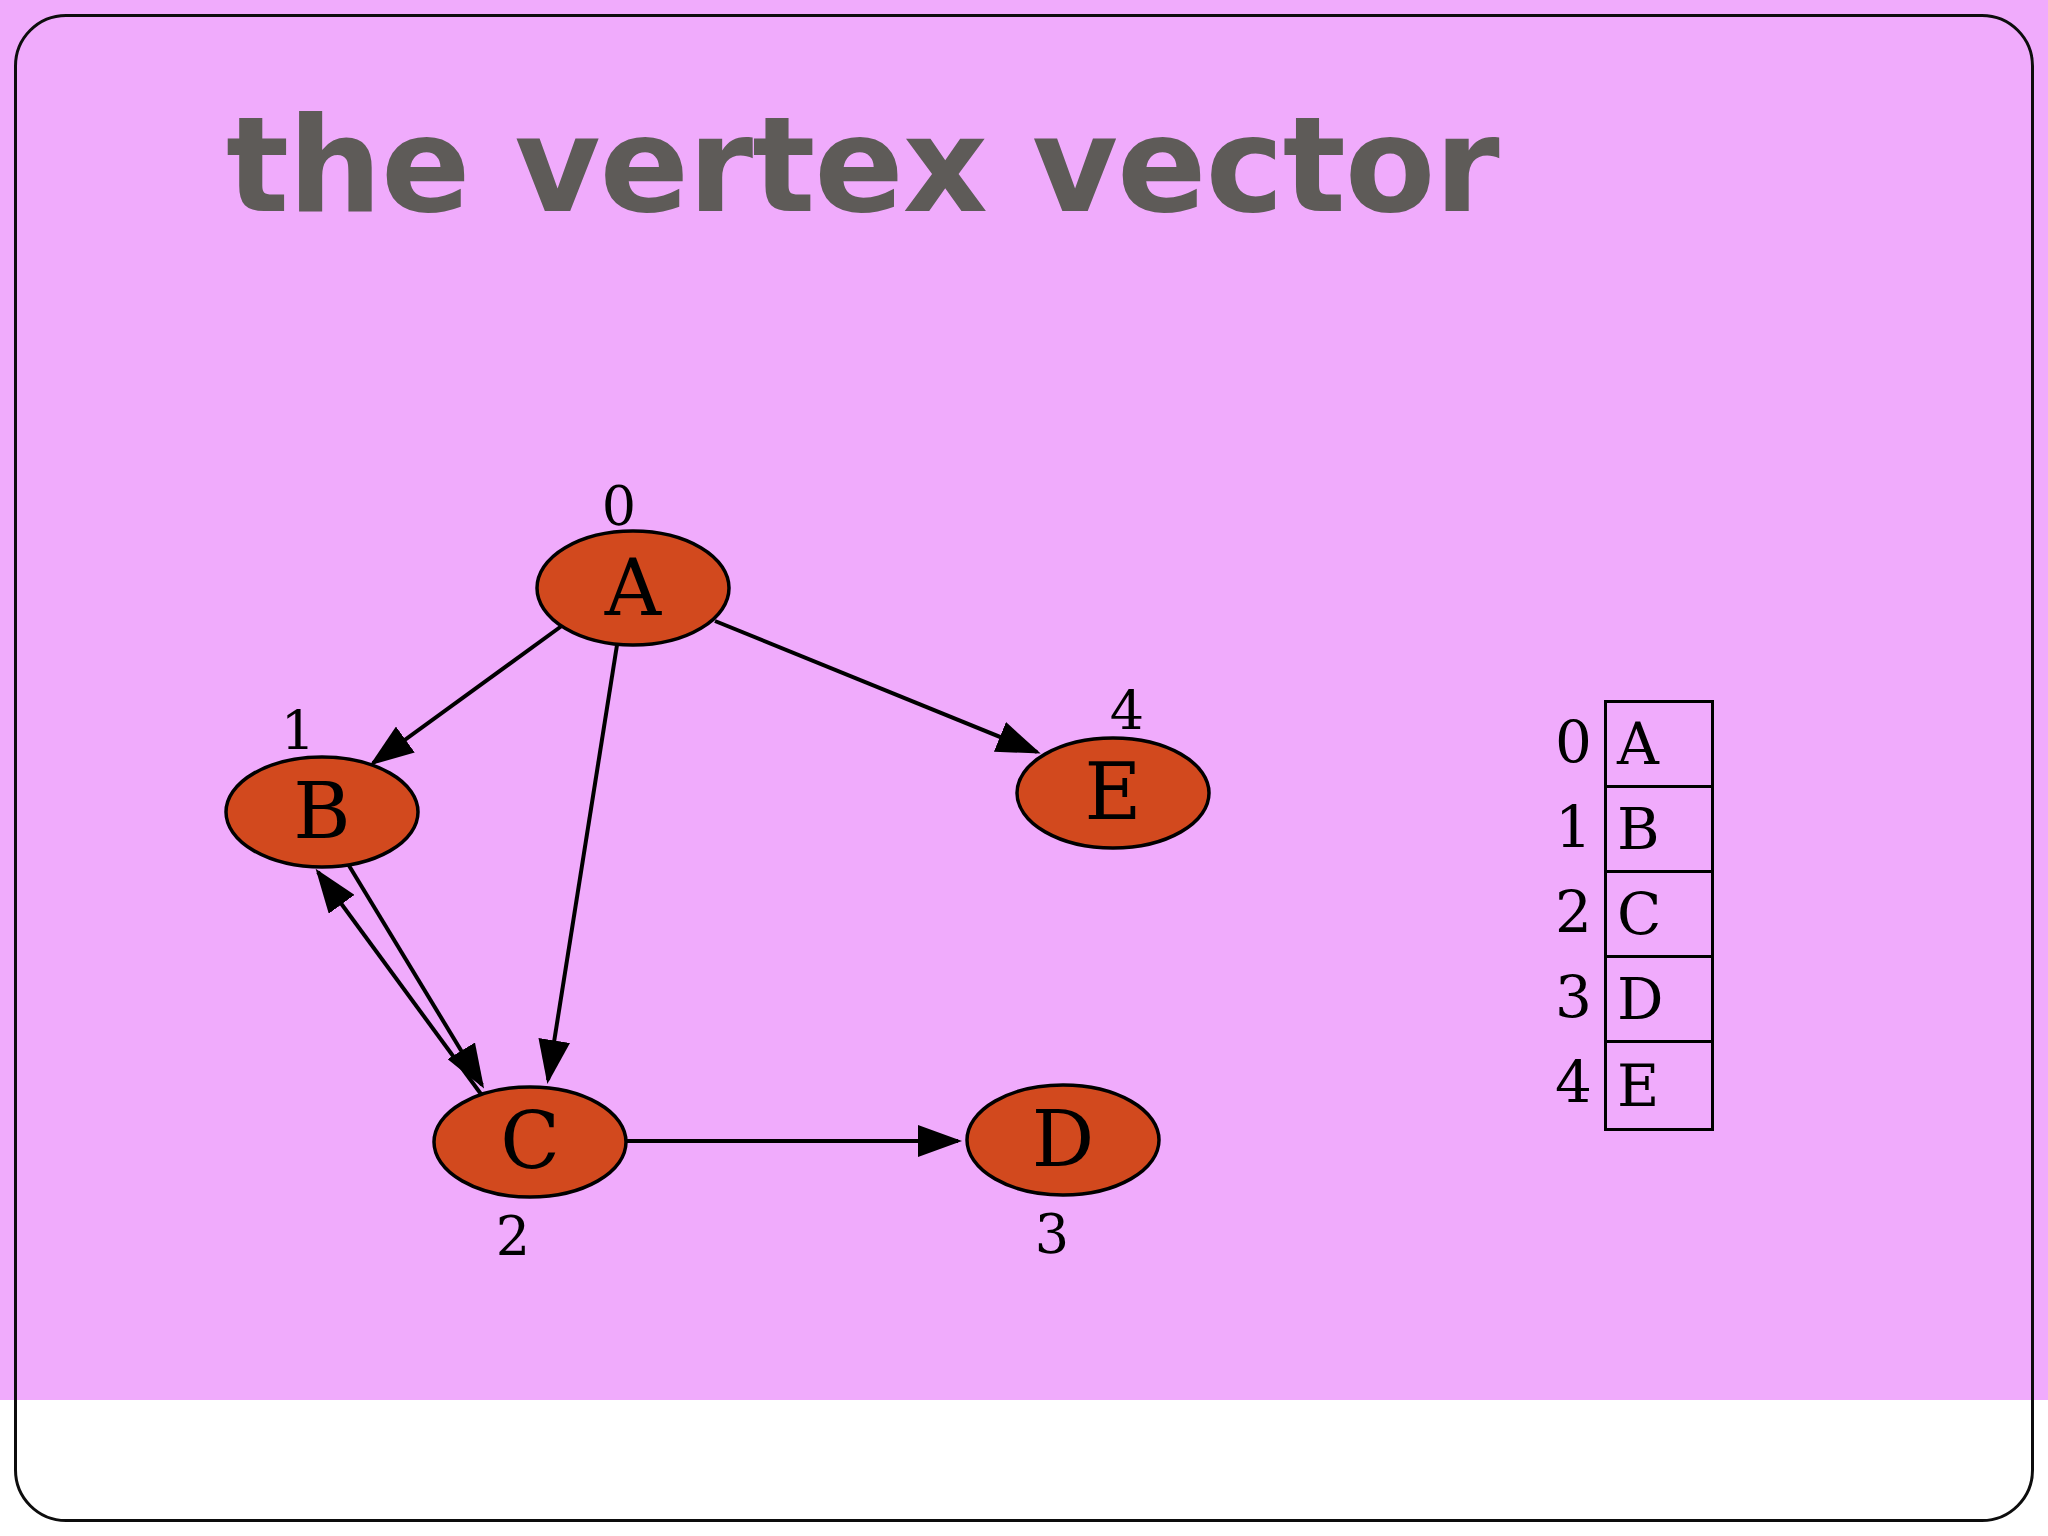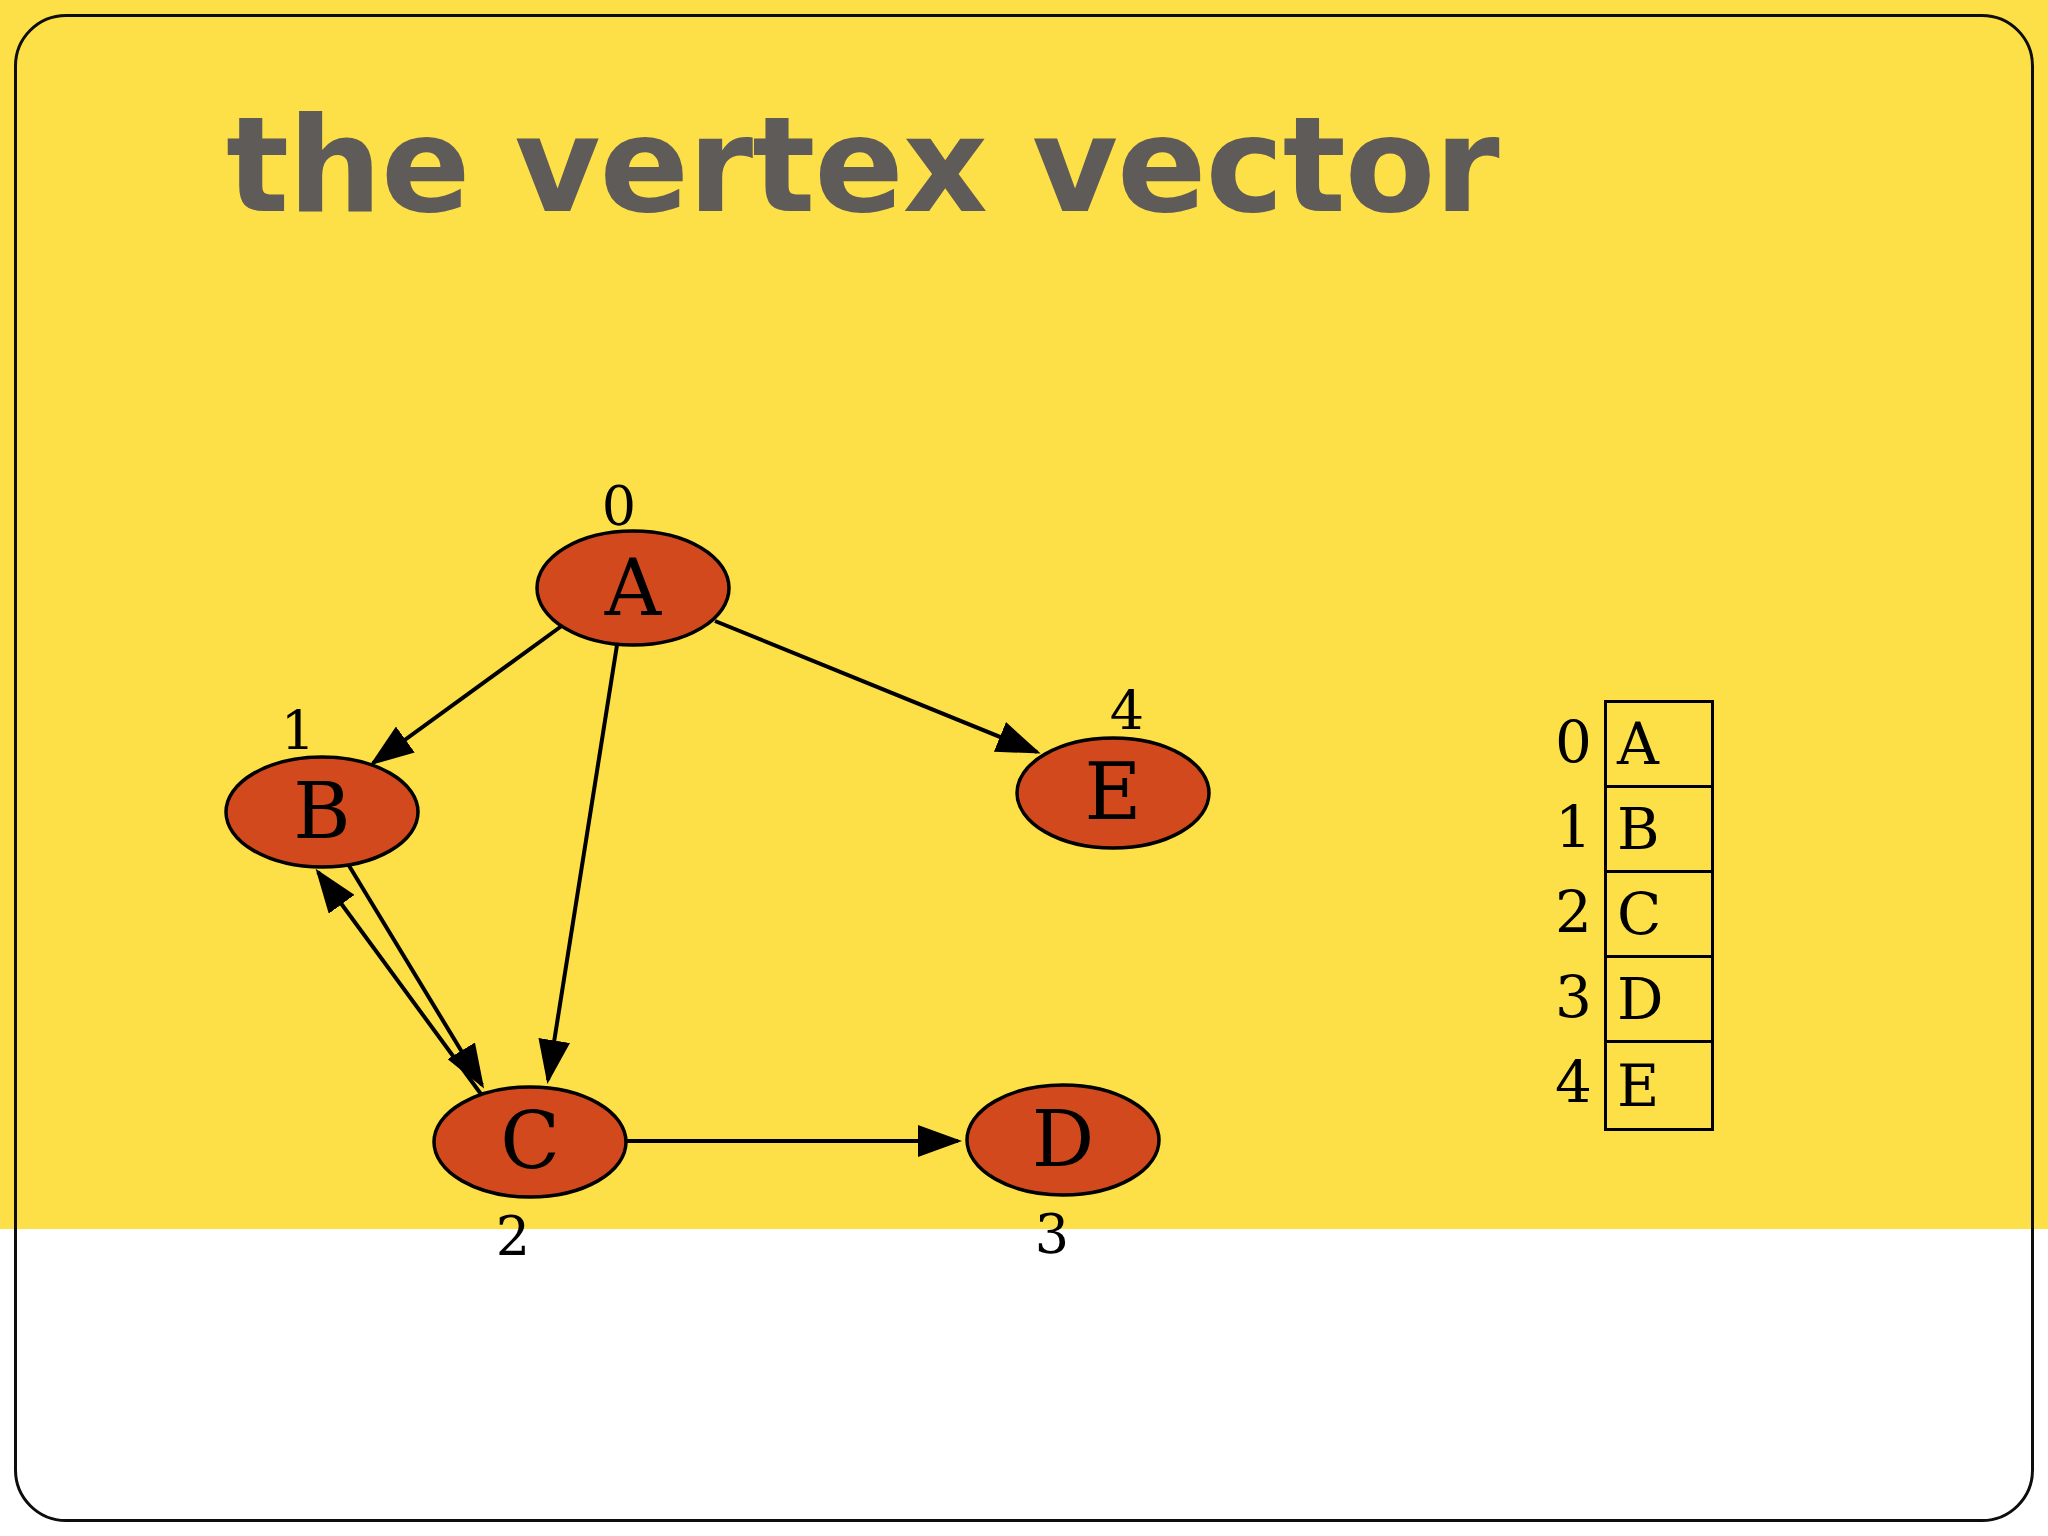--- a/index.html
+++ b/index.html
@@ -10,22 +10,22 @@
   }
   body {
     width: 2048px;
     height: 1536px;
     overflow: hidden;
     font-family: "Liberation Sans", sans-serif;
   }
   #slide {
     position: relative;
     width: 2048px;
-    height: 1229px;
-    background: #fde047;
+    height: 1400px;
+    background: #f0abfc;
     box-sizing: border-box;
   }
   
   #slide-frame {
     position: absolute;
     left: 14px;
     top: 14px;
     width: 2020px;
     height: 1508px;
     box-sizing: border-box;

